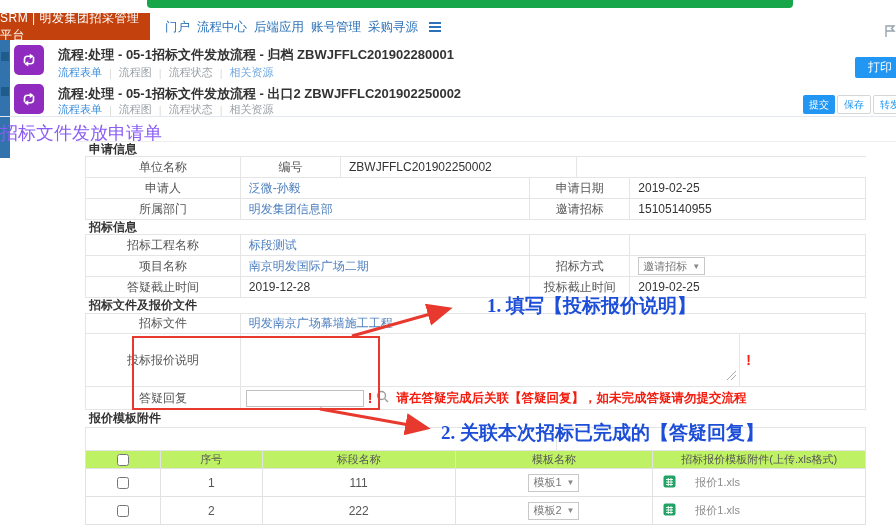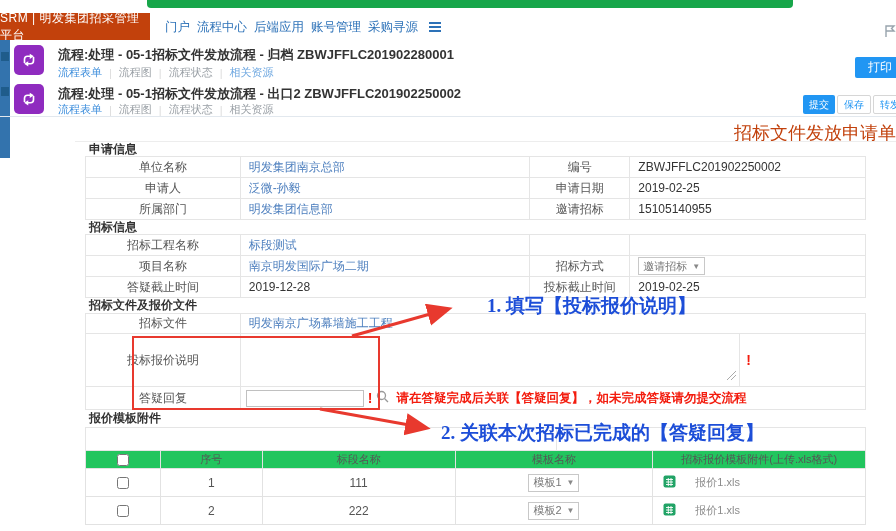--- a/index.html
+++ b/index.html
@@ -35,21 +35,21 @@
   .btn-print{position:absolute;left:855px;top:57px;width:50px;height:21px;background:#2196f3;color:#fff;
              font-size:12px;display:flex;align-items:center;justify-content:center;border-radius:2px;cursor:pointer}
   .toolbar{position:absolute;left:803px;top:95px;display:flex;gap:2px}
   .tbtn{height:19px;font-size:10px;display:flex;align-items:center;justify-content:center;
         padding:0 6px;border-radius:2px;cursor:pointer;white-space:nowrap}
   .tbtn-primary{background:#2196f3;color:#fff}
   .tbtn-plain{background:#fff;color:#2196f3;border:1px solid #d6d6d6}
   .hdr-divider{position:absolute;left:0;top:116px;width:896px;height:1px;background:#e2e8ee}
 
   
-  .form-title{position:absolute;left:0;top:121px;width:896px;text-align:right;font-size:18px;color:#c2410c}
+  .form-title{position:absolute;left:0;top:121px;width:896px;text-align:left;font-size:18px;color:#8b5cf6}
   .title-line{position:absolute;left:75px;top:141px;width:821px;height:1px;background:#ededed}
   .form{position:absolute;left:85px;top:142px;width:781px;font-size:12px;color:#444}
   .sec-title{font-weight:bold;font-size:12px;color:#333;display:flex;align-items:center;padding-left:4px}
   .st-a{height:14px}.st-b{height:14px}.st-c{height:15px}.st-d{height:17px}
   .ftable{border-top:1px solid #e5e5e5}
   .frow{display:flex;border-bottom:1px solid #e5e5e5;border-left:1px solid #e5e5e5;background:#fff}
   .frow>div{border-right:1px solid #e5e5e5}
   .r21{height:21px}.r20{height:20px}.r53{height:53px}.r23{height:23px}
   .cl{width:155px;display:flex;align-items:center;justify-content:center;color:#555}
   .cv{width:290px;display:flex;align-items:center;padding:0 8px}
@@ -71,21 +71,21 @@
   .reply-input{width:118px;height:17px;border:1px solid #c0c0c0;background:#fff;outline:none;
                font-family:"Liberation Sans",sans-serif;font-size:11px;padding:0 3px}
   .warn-text{color:#f31c0e;font-weight:bold;font-size:12.5px;white-space:nowrap;margin-left:3px}
   .empty-row{display:flex;height:23px;border-bottom:1px solid #e5e5e5;border-left:1px solid #e5e5e5}
   .empty-row>div{border-right:1px solid #e5e5e5}
   .er-a{width:472px}.er-b{width:309px}
 
   
   .grow{display:flex;border-bottom:1px solid #e2e2e2;border-left:1px solid #e2e2e2;background:#fff}
   .grow>div{border-right:1px solid #e2e2e2;display:flex;align-items:center;justify-content:center;color:#555}
-  .ghead{height:18px;background:#22c55e;font-size:11px;color:#666}
+  .ghead{height:18px;background:#bef264;font-size:11px;color:#666}
   .gr28{height:28px;font-size:12px}
   .c-check{width:75px}.c-no{width:102px}.c-sec{width:193px}.c-tpl{width:198px}
   .c-att{width:213px;justify-content:flex-start !important;padding-left:10px;gap:19px}
   .c-att-head{width:213px;font-size:11px}
   .gcheck{width:12px;height:12px;accent-color:#bbb}
   .file-link{color:#8c8c8c;font-size:11px;cursor:pointer}
 
   
   .overlay{position:absolute;left:0;top:0;pointer-events:none}
   .red-rect{position:absolute;left:132px;top:336px;width:248px;height:74px;border:2px solid #e8392e;pointer-events:none}
@@ -171,23 +171,20 @@
 
   <div class="form-title">招标文件发放申请单</div>
   <div class="title-line"></div>
 
   <div class="form">
 
     <div class="sec-title st-a">申请信息</div>
     <div class="ftable">
       <div class="frow r21">
         <div class="cl">单位名称</div>
-        <div class="cv">
-            <span class="link">明发集团南京总部</span>
-          </div>
         <div class="cl2">编号</div>
         <div class="cv2">
             <span class="plain-val">ZBWJFFLC201902250002</span>
           </div>
       </div>
       <div class="frow r21">
         <div class="cl">申请人</div>
         <div class="cv">
             <span class="link">泛微-孙毅</span>
           </div>

